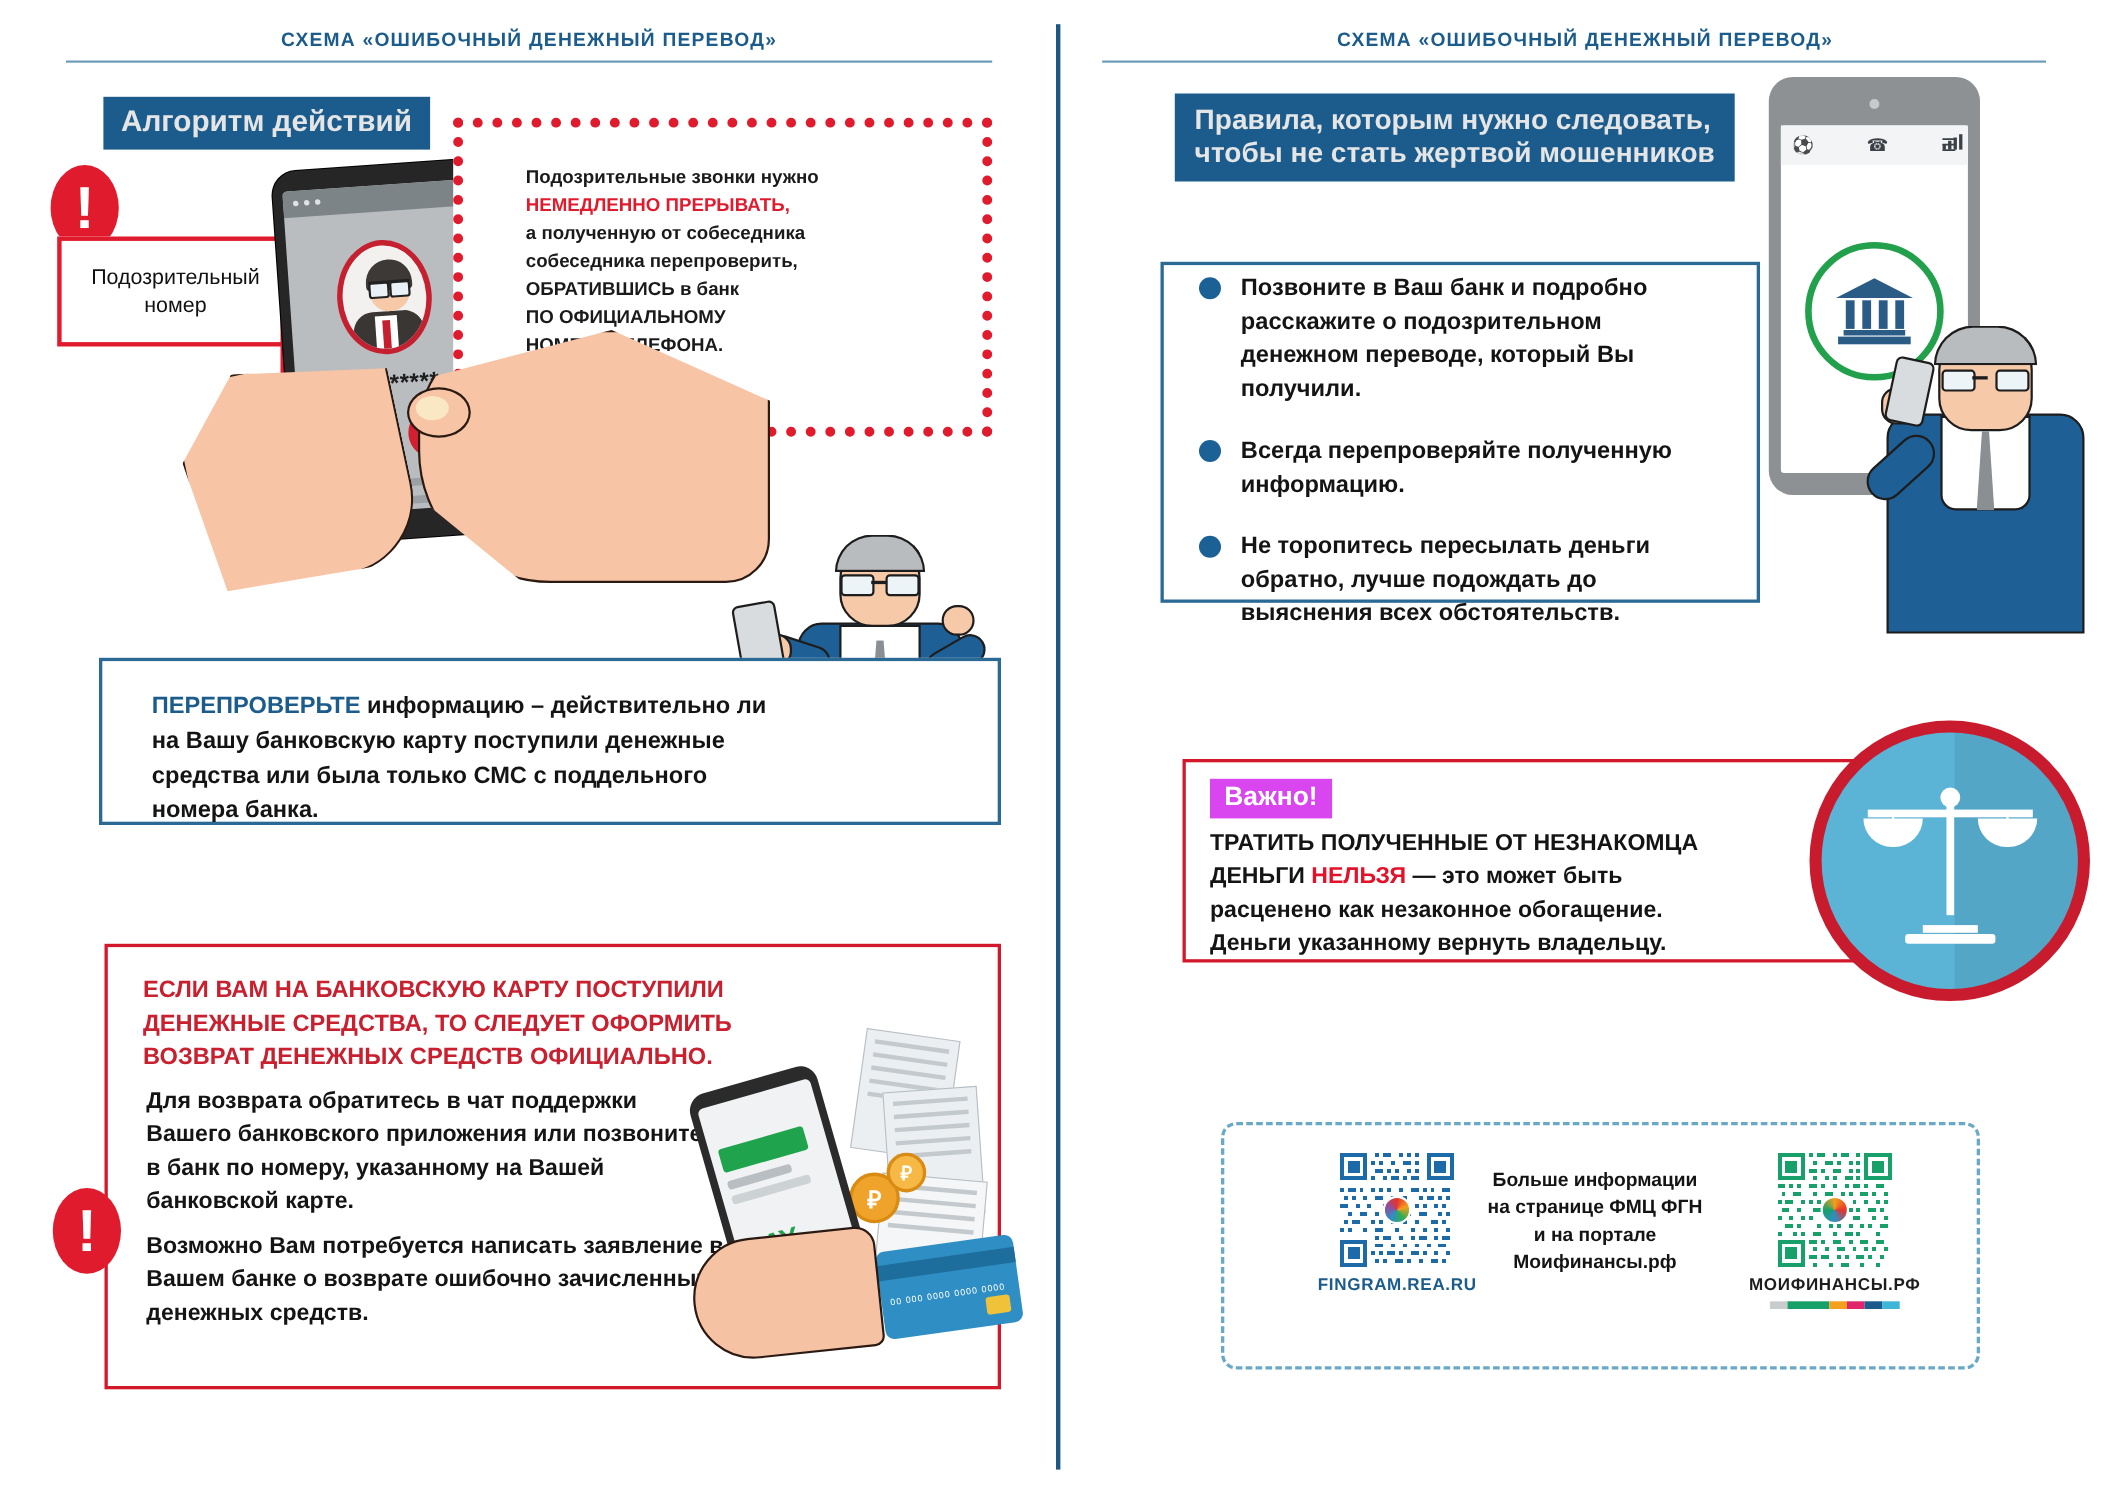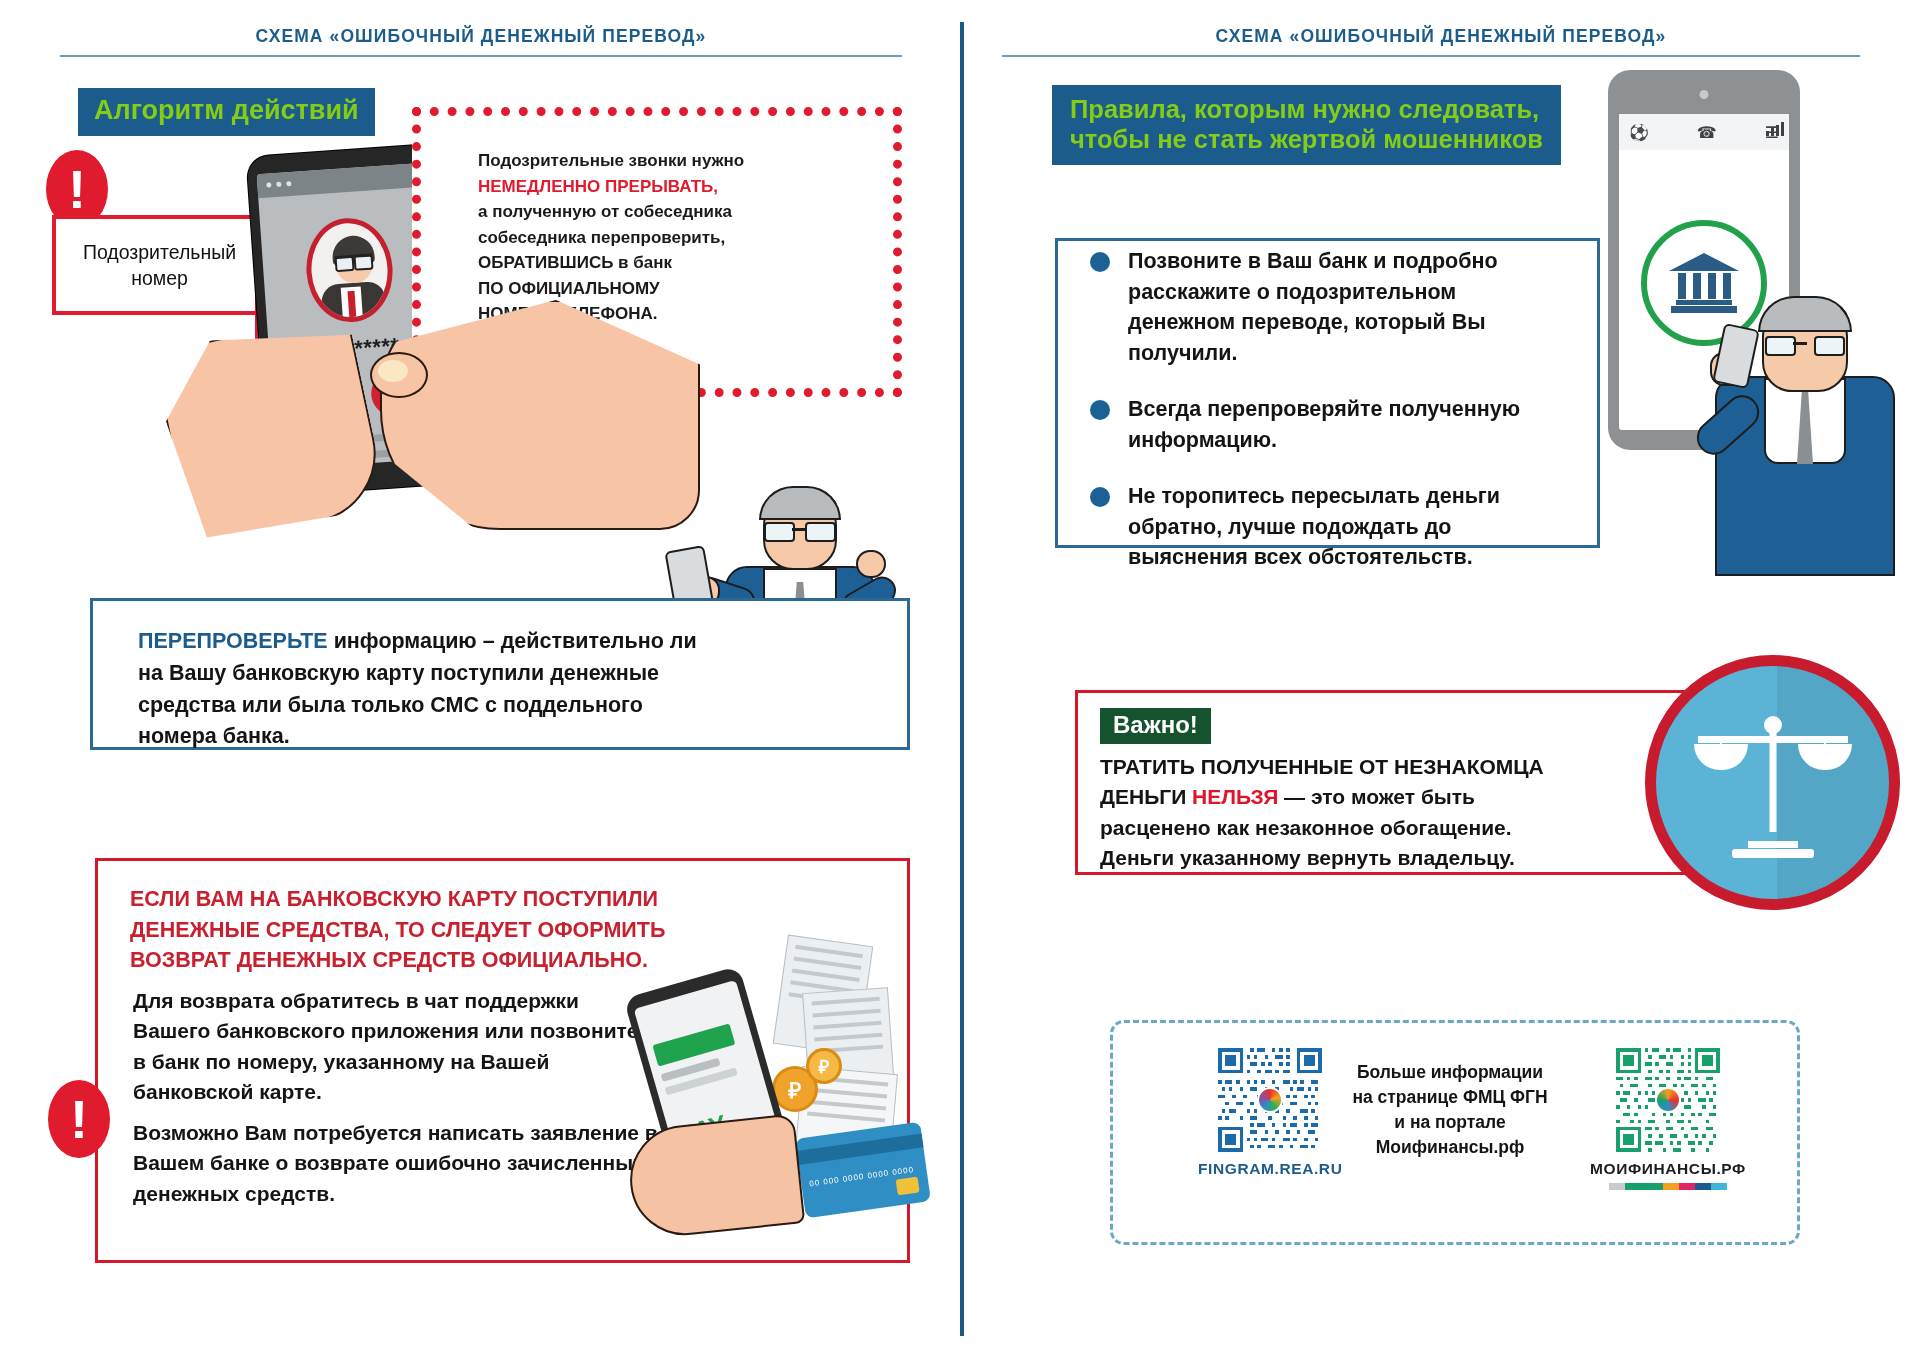--- a/index.html
+++ b/index.html
@@ -31,24 +31,25 @@
   }
   .hdr-rule {
     position: absolute; height: 2px; background: #6d9cb8; top: 55px;
   }
   .panel-left  .hdr-rule { left: 60px;  right: 60px; }
   .panel-right .hdr-rule { left: 40px;  right: 60px; }
 
   
   .ribbon {
     position: absolute;
-    background: #1b5c8c; color: #84cc16;
+    background: #1b5c8c; color: #e5e5e5;
     font-weight: bold; line-height: 1.18;
     padding: 7px 16px 9px 16px;
     white-space: pre-line;
+    margin-left: 16px;
   }
   #ribbon-algorithm { left: 78px; top: 88px; font-size: 27px; }
   #ribbon-rules     { left: 1052px; top: 85px; font-size: 25.5px; padding: 9px 18px 11px 18px; }
 
   
   .dotted-box {
     position: absolute; left: 412px; top: 107px; width: 490px; height: 290px;
     border: 9px dotted #e11b2e;
     background: #ffffff;
   }
@@ -246,21 +247,21 @@
   .bank-icon .base2 { position:absolute; left:7px; bottom:8px; width:56px; height:5px; background:#2a5c86; }
   .bank-icon .col { position:absolute; bottom:14px; width:8px; height:26px; background:#2a5c86; }
   .bank-icon .c1{left:9px;} .bank-icon .c2{left:24px;} .bank-icon .c3{left:39px;} .bank-icon .c4{left:54px;}
   .pr-sig { position:absolute; right:16px; top:52px; display:flex; gap:2px; align-items:flex-end; }
   .pr-sig i { display:block; width:3px; background:#3b4146; }
 
   
   #box-important { left: 1075px; top: 690px; width: 630px; height: 185px; border:3.5px solid #d3182b; }
   .imp-badge {
     position: absolute; left: 1100px; top: 708px;
-    background: #14532d; color: #fff; font-size: 24px; font-weight: bold;
+    background: #d946ef; color: #fff; font-size: 24px; font-weight: bold;
     padding: 3px 13px 5px 13px;
   }
   .imp-text {
     position: absolute; left: 1100px; top: 752px; width: 580px;
     font-size: 21px; line-height: 1.45; font-weight: bold; color: #141414;
   }
   .imp-text .red { color: #e2122a; }
 
   
   .scales-circle {

